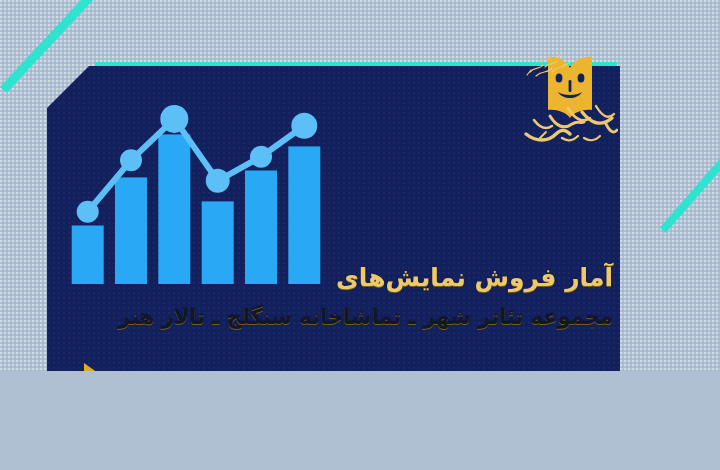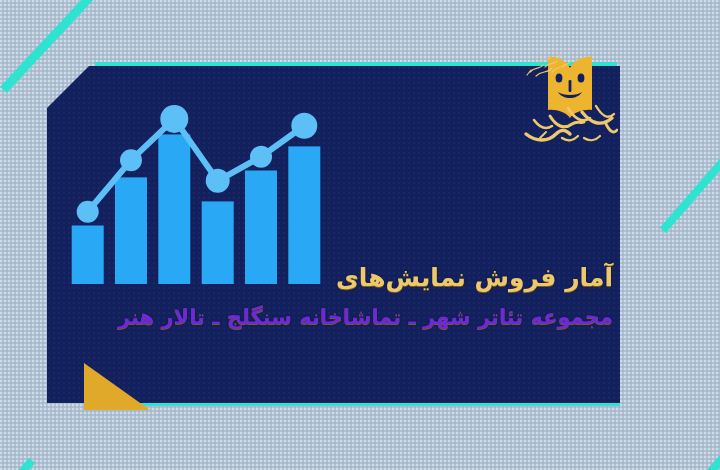--- a/index.html
+++ b/index.html
@@ -1,21 +1,21 @@
 <!DOCTYPE html>
 <html><head>
 <meta charset="utf-8">
 <style>
   html,body{margin:0;padding:0;}
   body{
     width:720px;height:470px;overflow:hidden;
     font-family:"DejaVu Sans","Liberation Sans",sans-serif;
     background:#afc0d2;
   }
-  #stage{position:relative;width:720px;height:470px;overflow:hidden;background:#b0c1d3;}
+  #stage{position:relative;width:720px;height:371px;overflow:hidden;background:#b0c1d3;}
 
   
   .bg-texture{
     position:absolute;inset:0;
     background-image:
       radial-gradient(circle at 1px 1px, rgba(255,255,255,.42) 1px, transparent 1.4px),
       radial-gradient(circle at 3px 3px, rgba(120,140,165,.18) 1px, transparent 1.4px);
     background-size:4px 4px,4px 4px;
     pointer-events:none;
   }
@@ -86,21 +86,21 @@
     font-weight:bold;
     color:#e9c46a;
   }
   .line1{
     font-size:25px;line-height:40px;letter-spacing:.2px;
     color:#edc96d;
     text-shadow:0 1px 0 #7a5d14, 0 0 2px rgba(0,0,0,.5);
   }
   .line2{
     font-size:21px;line-height:38px;letter-spacing:.2px;
-    color:#6d28d9;
+    color:#0f172a;
     text-shadow:0 1px 0 #7a5d14, 0 0 2px rgba(0,0,0,.5);
   }
 </style>
 </head>
 <body>
 
 <div id="stage">
 
   <div class="bg-texture"></div>
 

